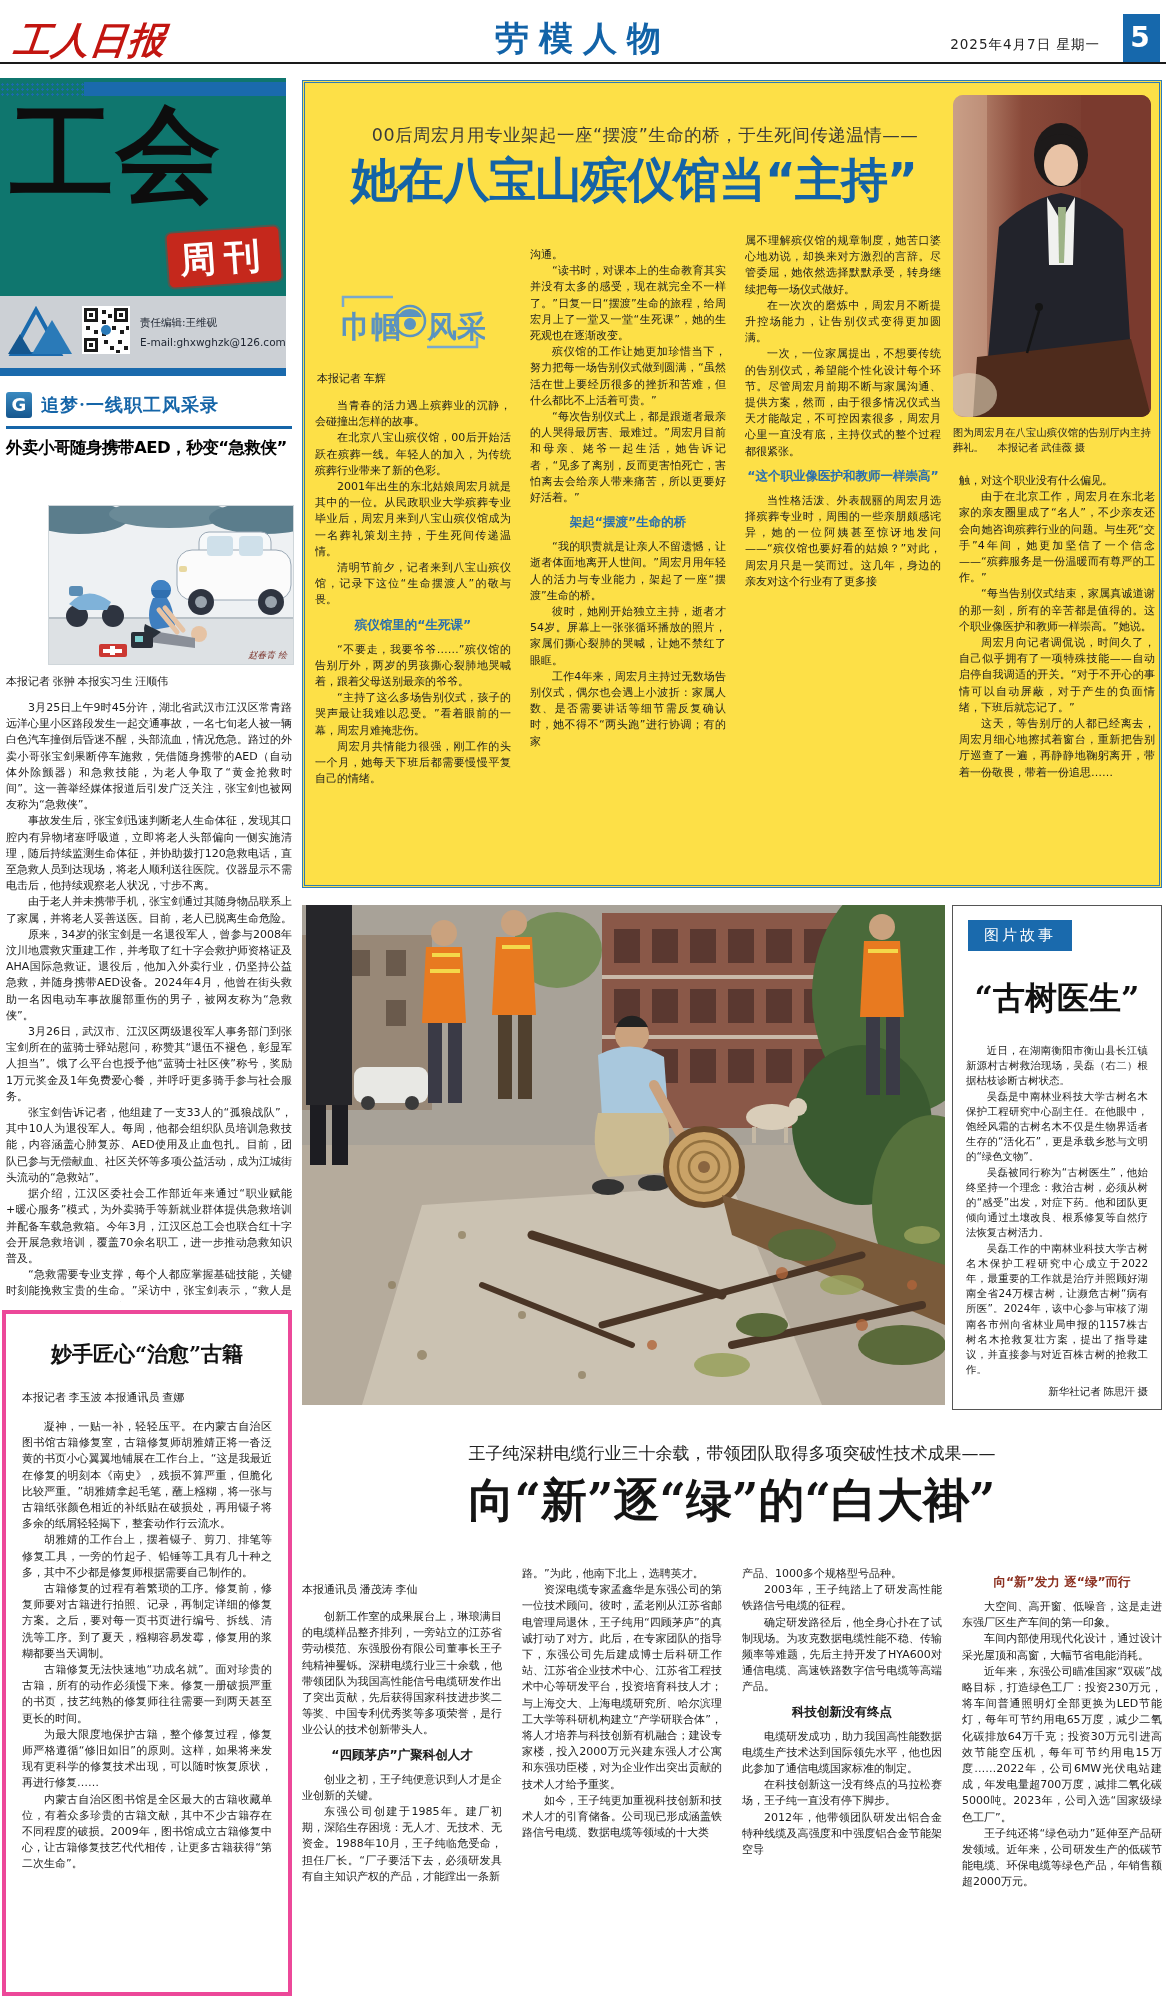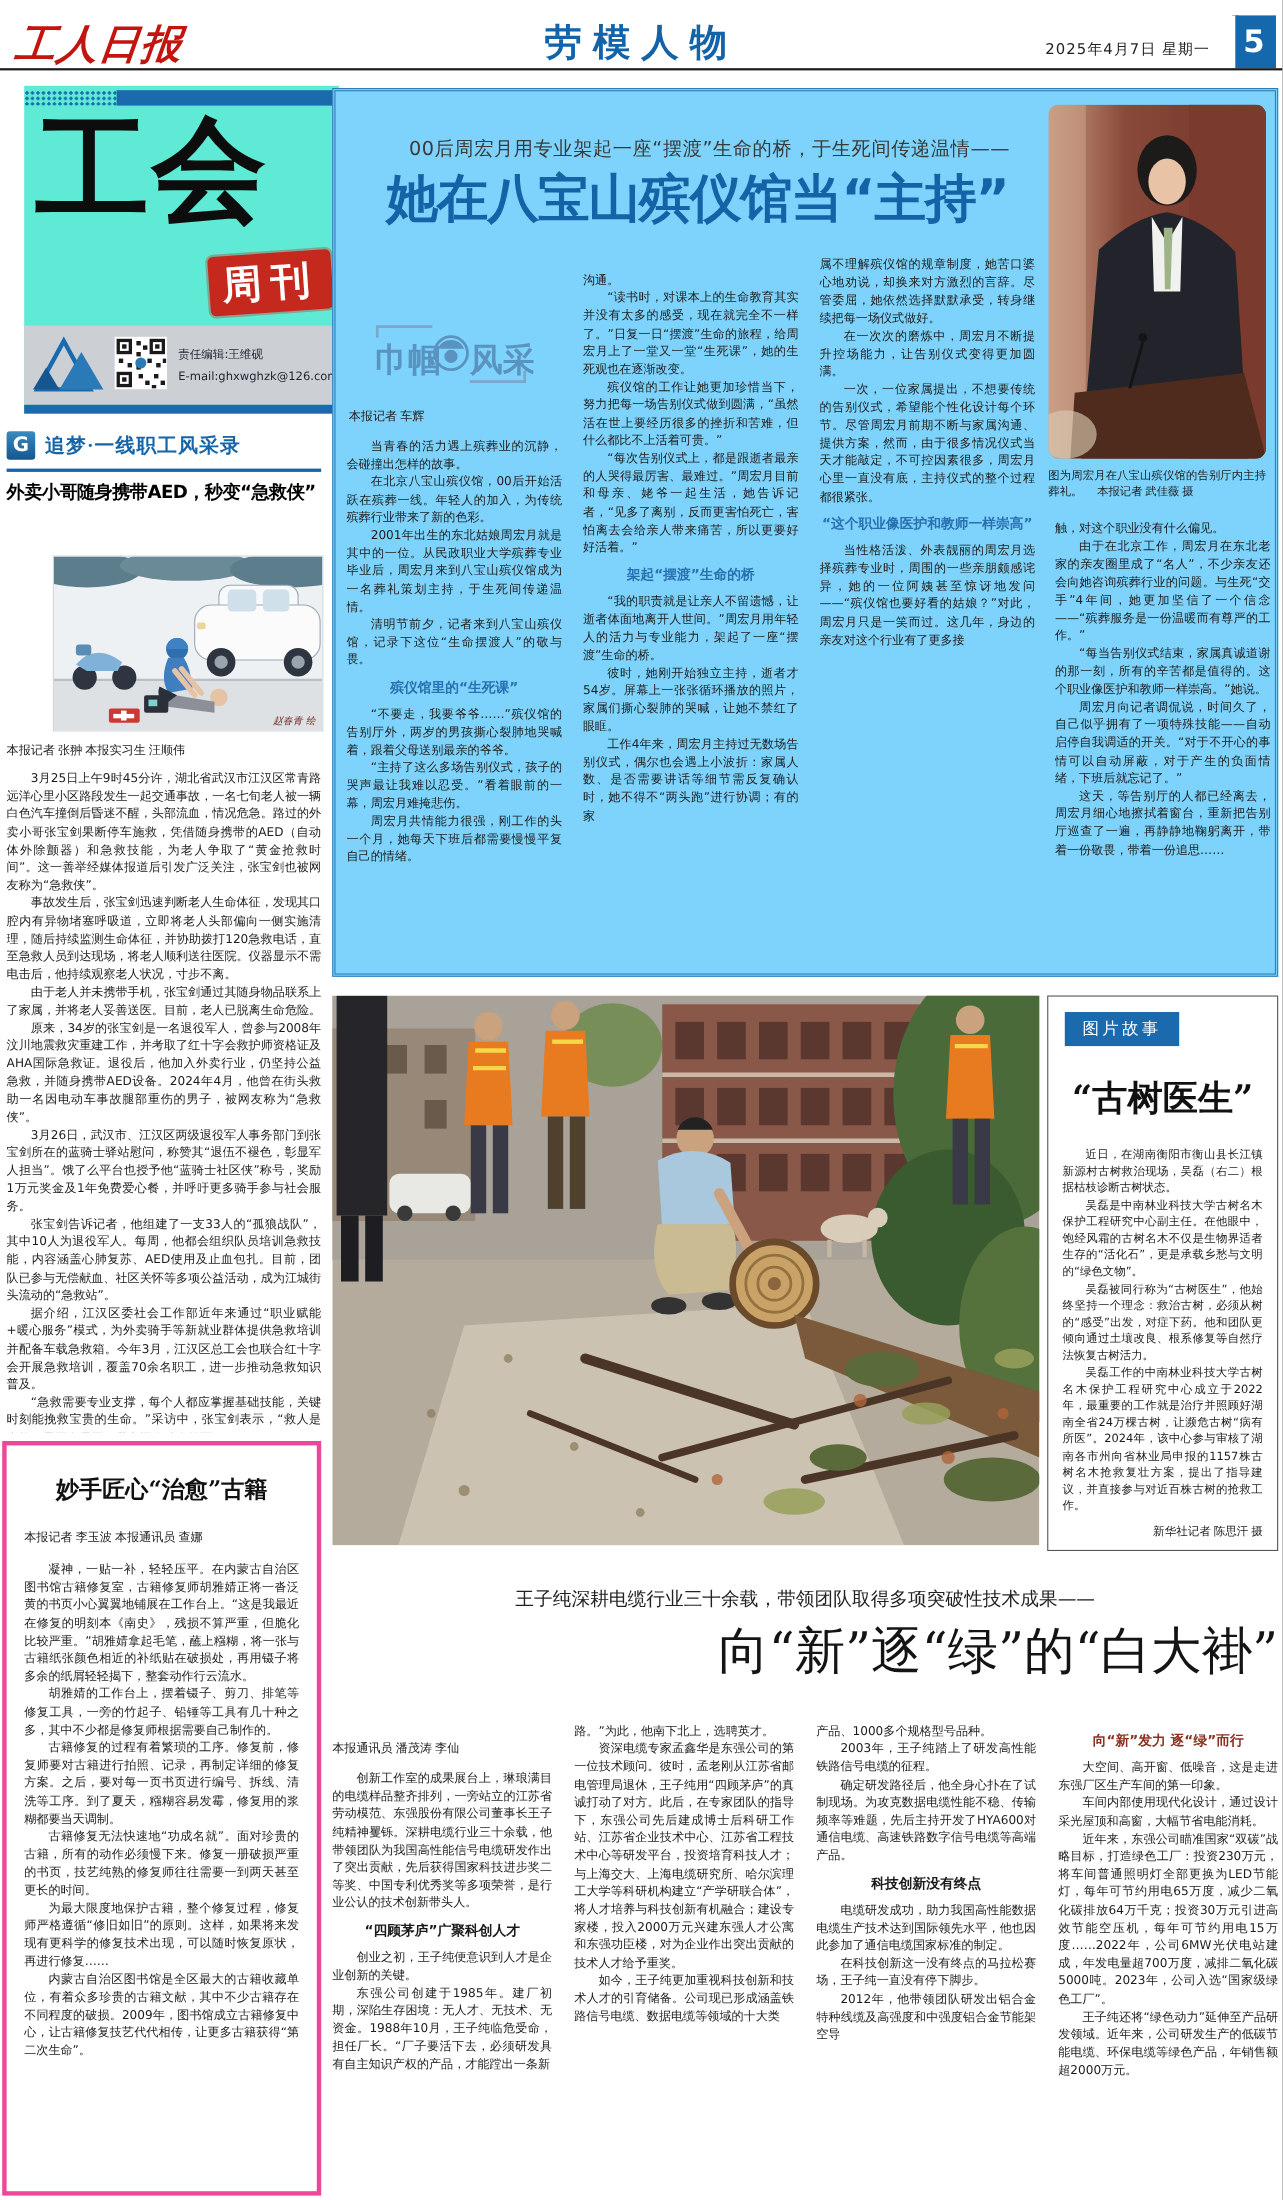--- a/index.html
+++ b/index.html
@@ -10,21 +10,21 @@
   .hdr-logo{left:14px;top:16px;font-family:"DejaVu Serif",serif;font-style:italic;
             font-weight:900;font-size:37px;color:#c21510;transform:skewX(-6deg);letter-spacing:1px;}
   .hdr-section{left:0;top:16px;width:1166px;text-align:center;font-size:34px;font-weight:900;
                color:#1263a8;letter-spacing:10px;}
   .hdr-date{right:66px;top:36px;font-size:13.5px;color:#222;letter-spacing:1px;}
   .hdr-page{right:6px;top:14px;width:40px;height:48px;background:#1668ac;color:#fff;
             font-size:28px;font-weight:900;text-align:center;line-height:48px;
             box-shadow:inset 3px 0 0 #fff, inset 6px 0 0 #1668ac;}
   .hdr-rule{left:0;top:62px;width:1166px;height:2px;background:#1a1a1a;}
   
-  .mast{left:22px;top:78px;width:286px;height:298px;background:#5eead4;}
+  .mast{left:0;top:78px;width:286px;height:298px;background:#0f766e;}
   .mast-topbar{position:absolute;left:0;top:4px;width:286px;height:14px;display:flex;}
   .mast-topbar .dots{width:84px;height:14px;
       background-image:radial-gradient(#1a6aad 1.3px,transparent 1.4px);background-size:5px 5px;}
   .mast-topbar .solid{flex:1;background:#1a6aad;}
   .mast-title{position:absolute;left:10px;top:24px;font-size:104px;line-height:1;font-weight:900;
               color:#0d0d0d;letter-spacing:2px;}
   .mast-stamp{position:absolute;right:6px;top:152px;background:#c5281c;color:#fff;
               font-family:"DejaVu Serif",serif;font-weight:900;font-size:36px;line-height:1;
               padding:9px 12px;letter-spacing:8px;transform:rotate(-4deg);border-radius:5px;
               box-shadow:0 0 0 2px rgba(197,40,28,.35);}
@@ -48,21 +48,21 @@
   .para{margin:0;font-size:11px;line-height:16.2px;text-align:justify;text-indent:2em;color:#1c1c1c;}
   .noind{text-indent:0;}
   
   .redbox{left:2px;top:1310px;width:290px;height:686px;border:4px solid #ec4899;background:#fff;
           box-sizing:border-box;padding:12px 16px;overflow:hidden;}
   .rb-title{font-family:"DejaVu Serif",serif;font-size:21px;font-weight:900;text-align:center;
             margin:14px 0 22px;color:#111;}
   .rb-byline{margin-bottom:14px;}
   
   .mainbox{left:302px;top:80px;width:860px;height:808px;box-sizing:border-box;
-           border:3px double #2e7cb8;background:#7dd3fc;}
+           border:3px double #2e7cb8;background:#fde047;}
   .kicker{position:absolute;left:40px;top:40px;width:600px;text-align:center;font-size:17.5px;
           color:#3a3a3a;letter-spacing:.5px;}
   .headline{position:absolute;left:6px;top:66px;width:646px;text-align:center;font-size:47px;
             font-weight:900;color:#1463a6;letter-spacing:-1px;}
   .m-photo{position:absolute;left:648px;top:12px;width:198px;height:322px;border-radius:10px;
            overflow:hidden;}
   .m-caption{position:absolute;left:648px;top:342px;width:198px;font-size:10.3px;line-height:14.5px;
              text-align:justify;color:#222;}
   .m-caption .credit{font-family:"Liberation Serif",serif;}
   .m-badge{position:absolute;left:30px;top:210px;width:150px;height:58px;}
@@ -79,22 +79,22 @@
           border:1.5px solid #555;padding:12px 13px;overflow:hidden;background:#fff;}
   .ps-hdr{display:inline-block;background:#1a6aad;color:#fff;font-size:15px;font-weight:400;
           letter-spacing:3px;padding:6px 16px;margin:2px 0 0 2px;}
   .ps-title{font-family:"DejaVu Serif",serif;font-size:32px;font-weight:900;text-align:center;
             margin:26px 0 22px;color:#111;}
   .pstory .para{font-size:10.4px;line-height:15.2px;}
   .ps-credit{text-align:right;font-family:"Liberation Serif",serif;font-size:10.5px;margin-top:8px;}
   
   .bottom{left:302px;top:1420px;width:860px;height:576px;}
   .b-kicker{position:absolute;left:0;top:22px;width:860px;text-align:center;font-size:17px;color:#222;}
-  .b-head{position:absolute;left:0;top:50px;width:860px;text-align:right;
-          font-family:"DejaVu Serif",serif;font-size:46px;font-weight:400;color:#141414;}
+  .b-head{position:absolute;left:0;top:50px;width:860px;text-align:center;
+          font-family:"DejaVu Serif",serif;font-size:46px;font-weight:700;color:#141414;}
   .bcol{position:absolute;top:146px;width:200px;height:426px;overflow:hidden;}
   .bcol .subhead{font-size:12.5px;font-weight:900;color:#1a1a1a;text-align:center;margin:8px 0;}
   .bcol .sub-red{color:#8b3020;}
   .byline-inline{font-family:"Liberation Serif",serif;font-size:11px;color:#222;
                  margin:16px 0 12px;text-indent:0;}
   #bcol1{left:0;} #bcol2{left:220px;} #bcol3{left:440px;} #bcol4{left:660px;}
 </style>
 </head>
 <body>
 

